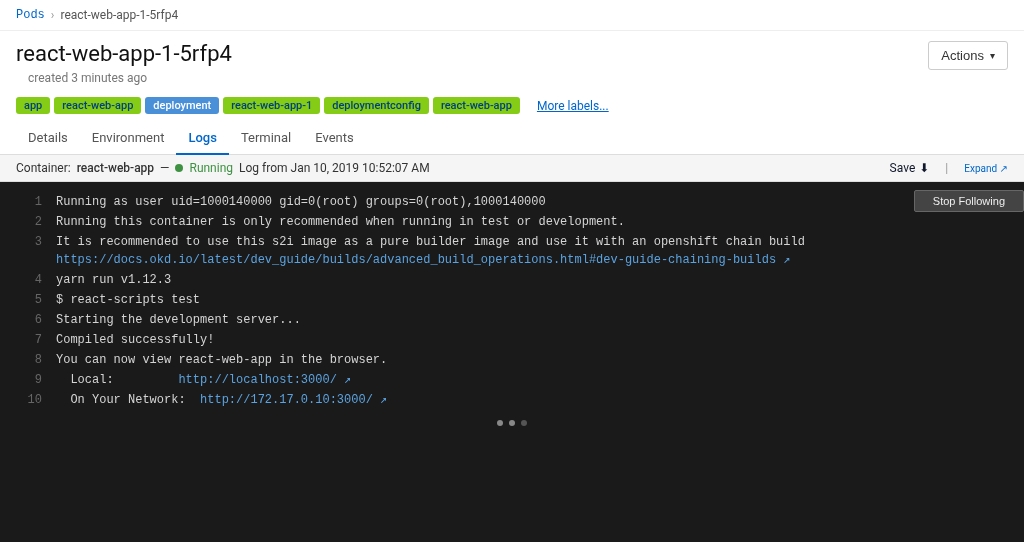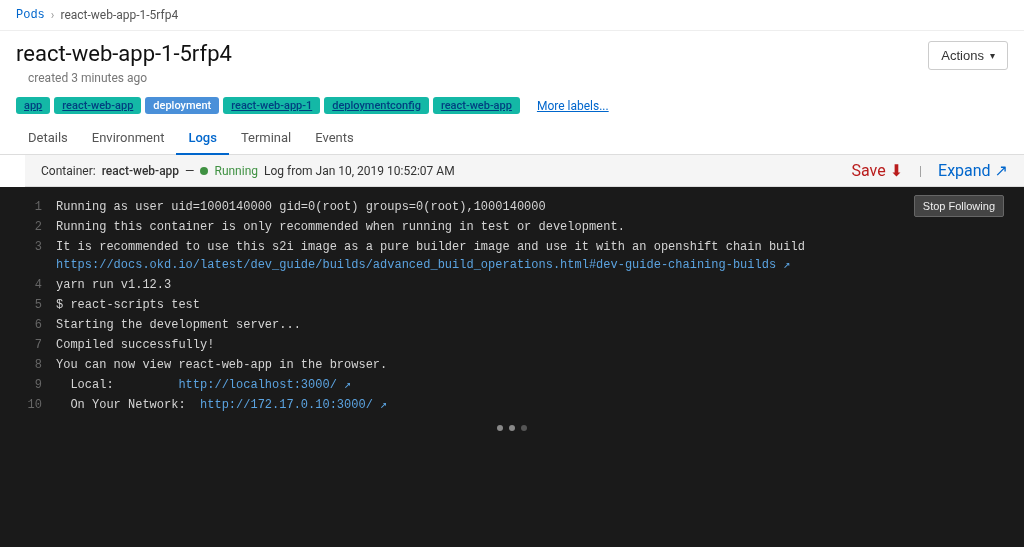--- a/index.html
+++ b/index.html
@@ -14,42 +14,42 @@
     .page-title-area {}
     .page-title { font-size: 22px; font-weight: 400; color: #111; margin-bottom: 4px; }
     .page-subtitle { font-size: 12px; color: #777; margin-left: 12px; }
 
     .actions-button { display: flex; align-items: center; padding: 6px 12px; border: 1px solid #ccc; border-radius: 3px; background: #fff; cursor: pointer; font-size: 13px; color: #333; }
     .actions-button .chevron { margin-left: 6px; font-size: 10px; }
 
     
     .labels-row { display: flex; align-items: center; padding: 4px 16px 8px; flex-wrap: wrap; gap: 4px; }
     .label-tag { display: inline-flex; align-items: center; padding: 2px 8px; border-radius: 3px; font-size: 11px; font-weight: 500; }
-    .label-tag.blue { background: #14b8a6; color: #004080; text-decoration: underline; }
+    .label-tag.blue { background: #84cc16; color: #004080; }
     .label-tag.dark-blue { background: #4a90d9; color: #fff; }
     .more-labels { color: #0066cc; font-size: 12px; cursor: pointer; margin-left: 13px; }
 
     
     .tabs { display: flex; align-items: center; border-bottom: 1px solid #ddd; padding: 0 16px; }
     .tab { padding: 8px 12px; cursor: pointer; font-size: 13px; color: #555; border-bottom: 2px solid transparent; margin-bottom: -1px; }
     .tab.active { color: #0066cc; border-bottom: 2px solid #0066cc; font-weight: 500; }
 
     
-    .container-bar { display: flex; align-items: center; justify-content: space-between; padding: 6px 16px; background: #f5f5f5; border-bottom: 1px solid #ddd; font-size: 12px; margin-left: 25px; }
+    .container-bar { display: flex; align-items: center; justify-content: space-between; padding: 6px 16px; background: #f5f5f5; border-bottom: 1px solid #ddd; font-size: 12px; }
     .container-left { display: flex; align-items: center; gap: 6px; }
     .container-name { font-weight: 500; }
     .status-dot { width: 8px; height: 8px; border-radius: 50%; background: #3f9142; display: inline-block; }
     .running-text { color: #3f9142; }
     .container-right { display: flex; align-items: center; gap: 12px; }
-    .save-link { color: #b91c1c; text-decoration: none; font-size: 16px; display: flex; align-items: center; gap: 4px; cursor: pointer; }
-    .expand-link { color: #0066cc; text-decoration: none; font-size: 16px; display: flex; align-items: center; gap: 4px; cursor: pointer; }
+    .save-link { color: #0f172a; text-decoration: none; font-size: 12px; display: flex; align-items: center; gap: 4px; cursor: pointer; }
+    .expand-link { color: #0066cc; text-decoration: none; font-size: 10px; display: flex; align-items: center; gap: 4px; cursor: pointer; }
 
     
     .log-container { background: #1a1a1a; color: #d4d4d4; font-family: 'Courier New', Courier, monospace; font-size: 12px; padding: 10px 0; position: relative; min-height: 360px; }
-    .stop-following-btn { position: absolute; top: 8px; right: 20px; background: #444; color: #eee; border: 1px solid #666; padding: 4px 8px; font-size: 11px; cursor: pointer; border-radius: 2px; z-index: 10; }
+    .stop-following-btn { position: absolute; top: 8px; right: 0; background: #444; color: #eee; border: 1px solid #666; padding: 4px 18px; font-size: 11px; cursor: pointer; border-radius: 2px; z-index: 10; }
     .log-line { display: flex; padding: 1px 12px; line-height: 1.5; }
     .line-num { color: #666; min-width: 30px; text-align: right; margin-right: 14px; user-select: none; }
     .line-content { color: #d4d4d4; white-space: pre; }
     .link-text { color: #5ba3e0; cursor: pointer; }
 
     
     .bottom-dots { display: flex; justify-content: center; padding: 10px; gap: 6px; }
     .dot { width: 6px; height: 6px; border-radius: 50%; background: #888; }
     .dot.active { background: #555; }
 

